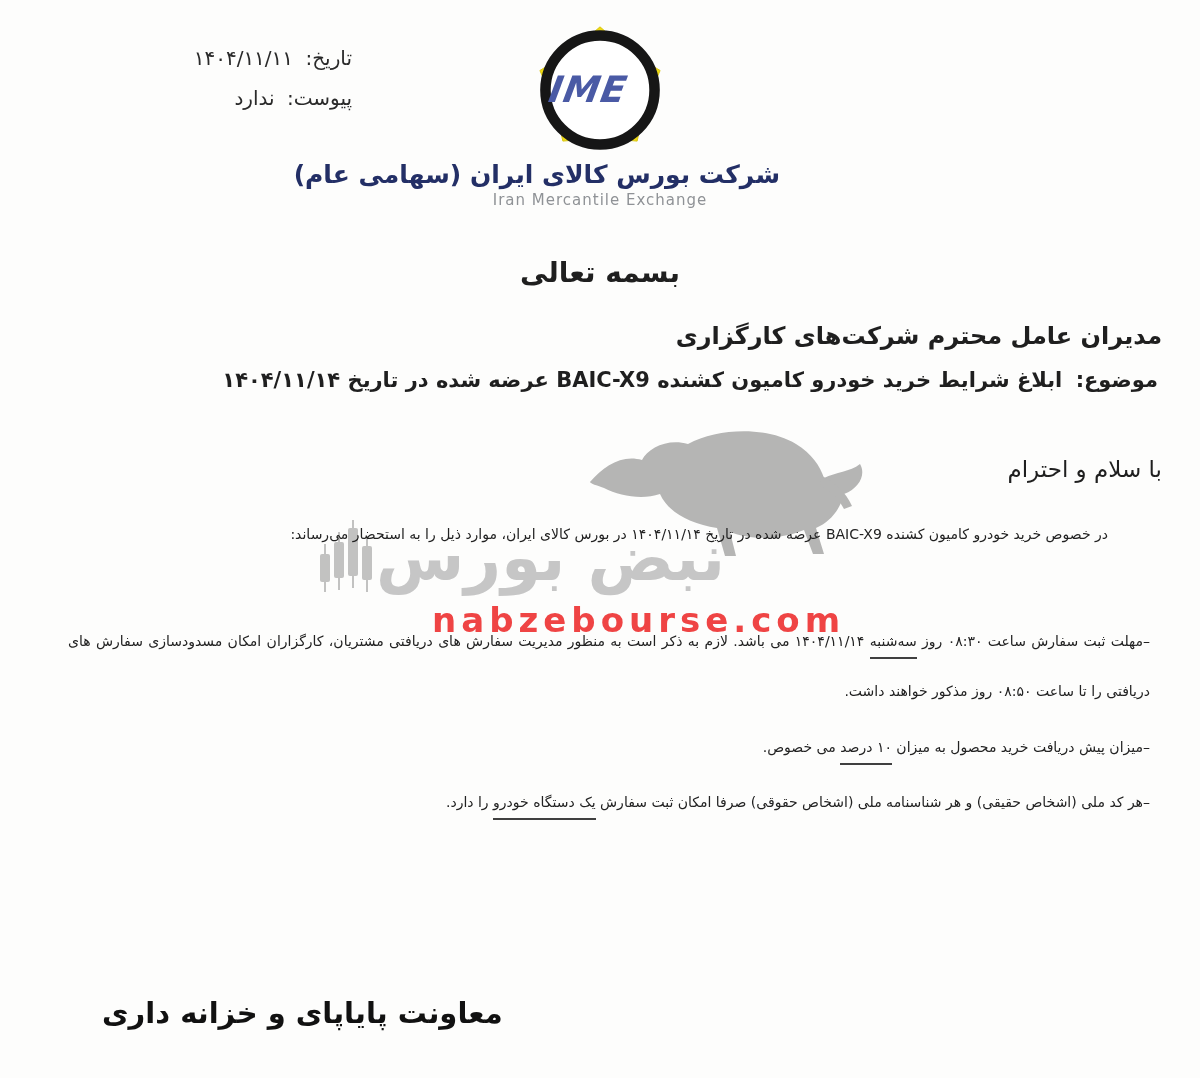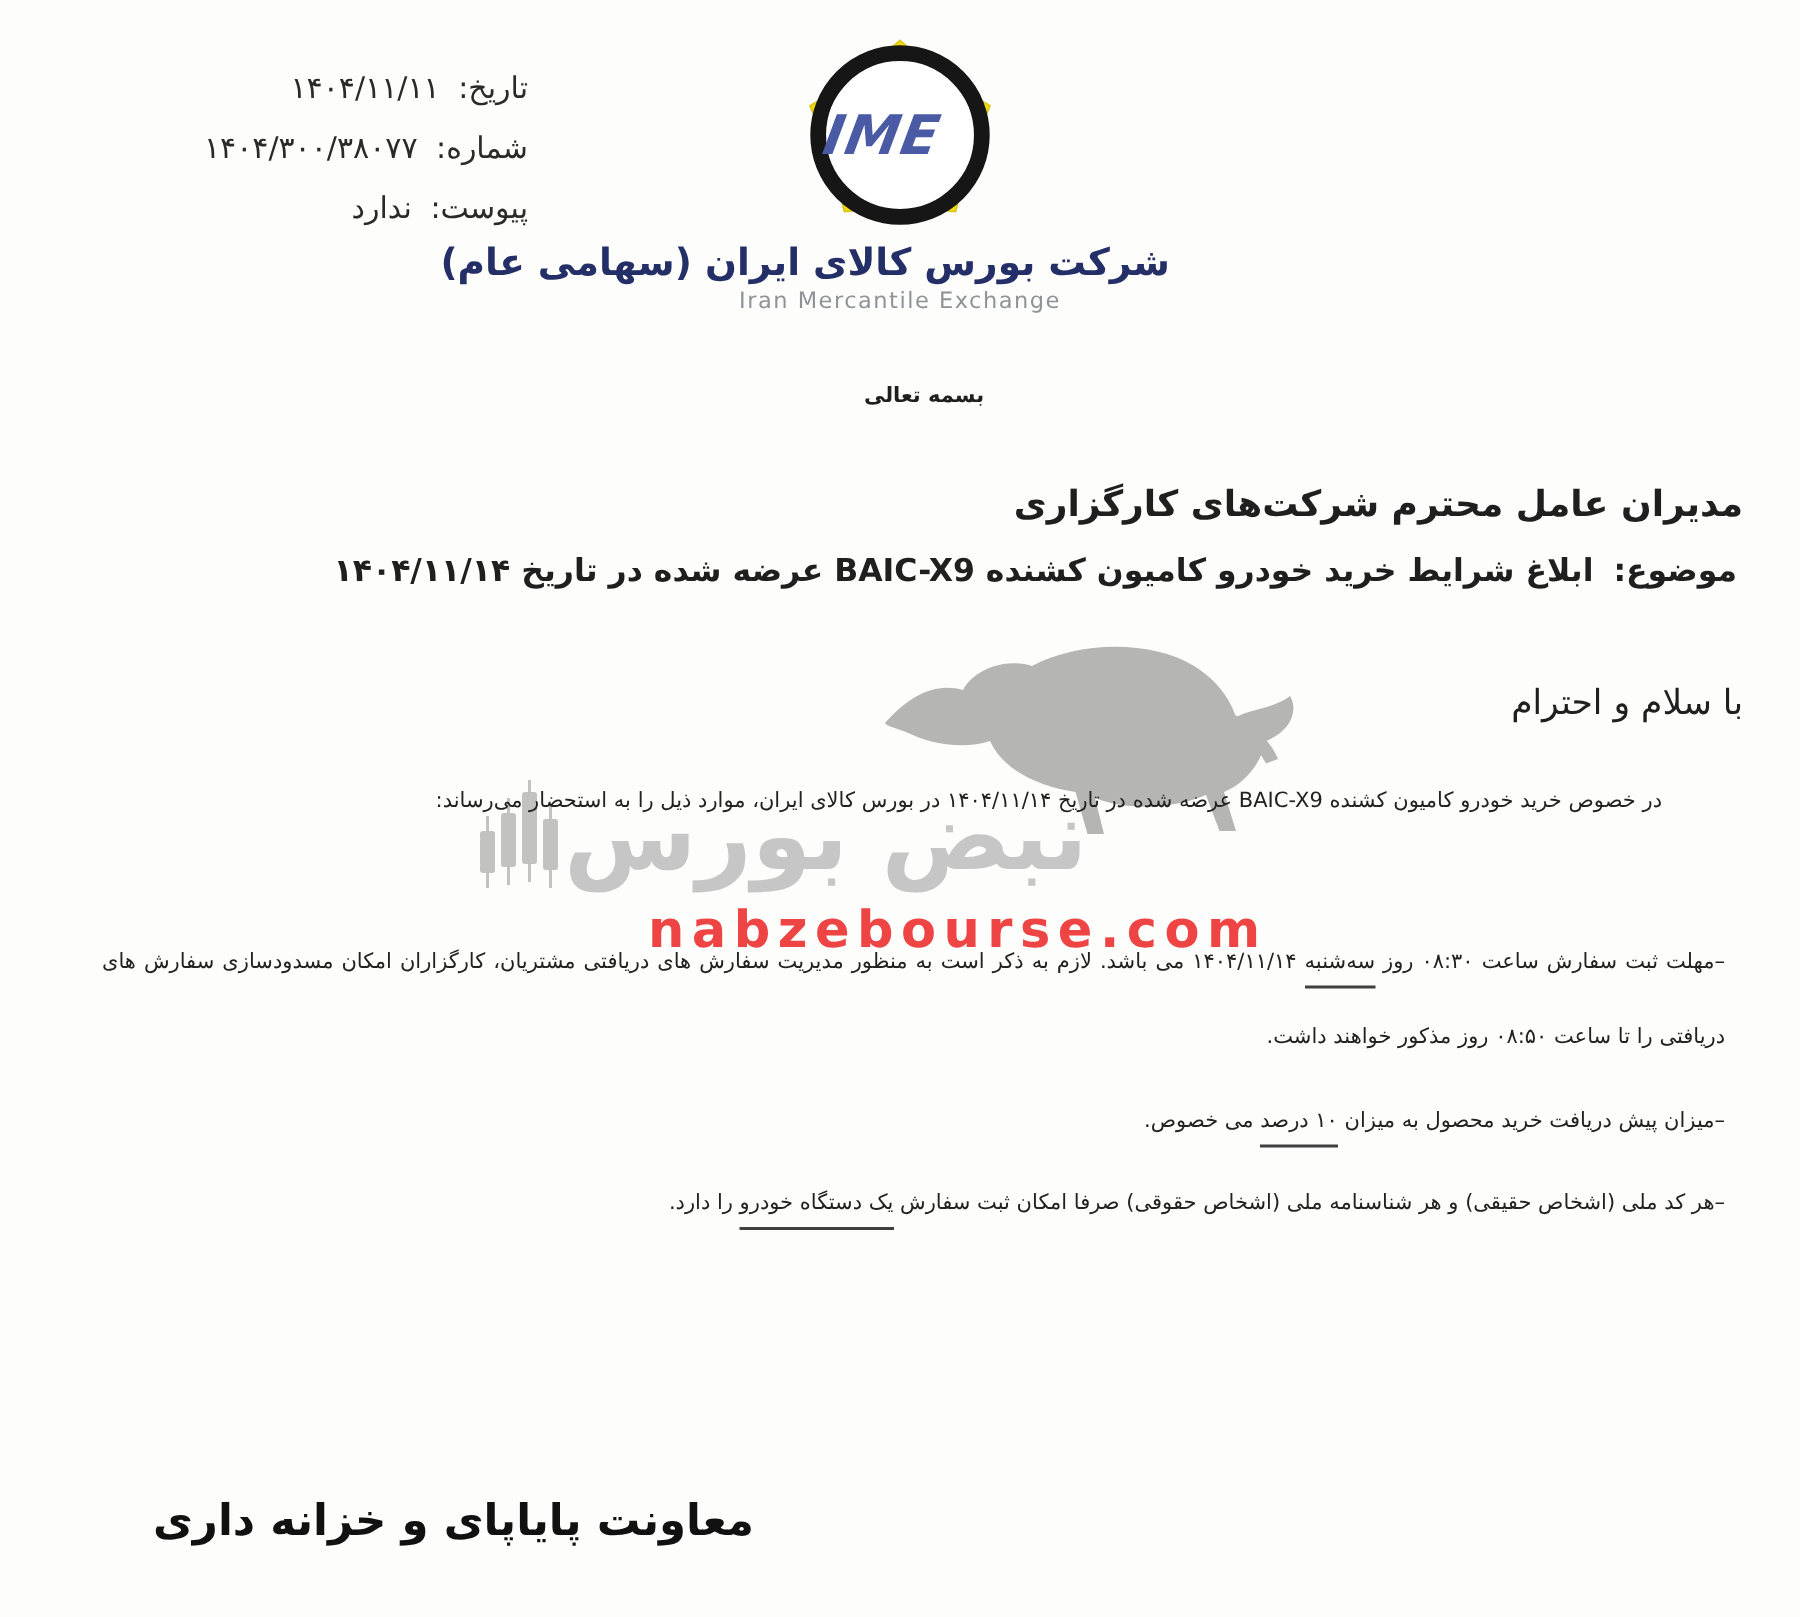--- a/index.html
+++ b/index.html
@@ -34,22 +34,22 @@
     font-size:25px;font-weight:bold;color:#232f66;
     margin-top:2px;white-space:nowrap;
   }
   .company-en{
     font-size:15px;color:#8f9296;letter-spacing:1px;margin-top:2px;
   }
   
   .fa{direction:rtl;unicode-bidi:embed;}
   .bismillah{
     position:absolute;top:256px;left:50%;transform:translateX(-50%);
-    margin-left:16px;
-    font-size:14px;font-weight:bold;white-space:nowrap;
+    margin-left:0;
+    font-size:28px;font-weight:bold;white-space:nowrap;
   }
   .recipient{
     position:absolute;top:322px;right:38px;
     font-size:24px;font-weight:bold;white-space:nowrap;
   }
   .subject{
     position:absolute;top:368px;right:42px;
     font-size:21px;font-weight:bold;white-space:nowrap;text-align:right;
   }
   .subject .lbl{margin-left:6px;}
@@ -129,24 +129,20 @@
   </div>
 
   <div class="content">
 
     <div class="meta">
       <div>
         <span class="lbl">تاریخ:</span>
         <span>۱۴۰۴/۱۱/۱۱</span>
       </div>
       <div>
-        <span class="lbl">شماره:</span>
-        <span>۱۴۰۴/۳۰۰/۳۸۰۷۷</span>
-      </div>
-      <div>
         <span class="lbl">پیوست:</span>
         <span>ندارد</span>
       </div>
     </div>
 
     <div class="logo-block">
       <svg class="logo-svg" width="134" height="136" viewBox="0 0 140 140">
         <polygon fill="#eed913" stroke="#d8c511" stroke-width="1" points="70,4 99.4,29.5 132.8,49.6 117.6,85.5 108.8,123.4 70,120 31.2,123.4 22.4,85.5 7.2,49.6 40.6,29.5"></polygon>
         <circle cx="70" cy="70" r="57" fill="#ffffff" stroke="#161616" stroke-width="11"></circle>
         <text x="70" y="83" text-anchor="middle" transform="skewX(-10)" font-family="DejaVu Sans, sans-serif" font-size="38" font-weight="bold" font-style="italic" fill="#4a5aa5" letter-spacing="1">IME</text>

